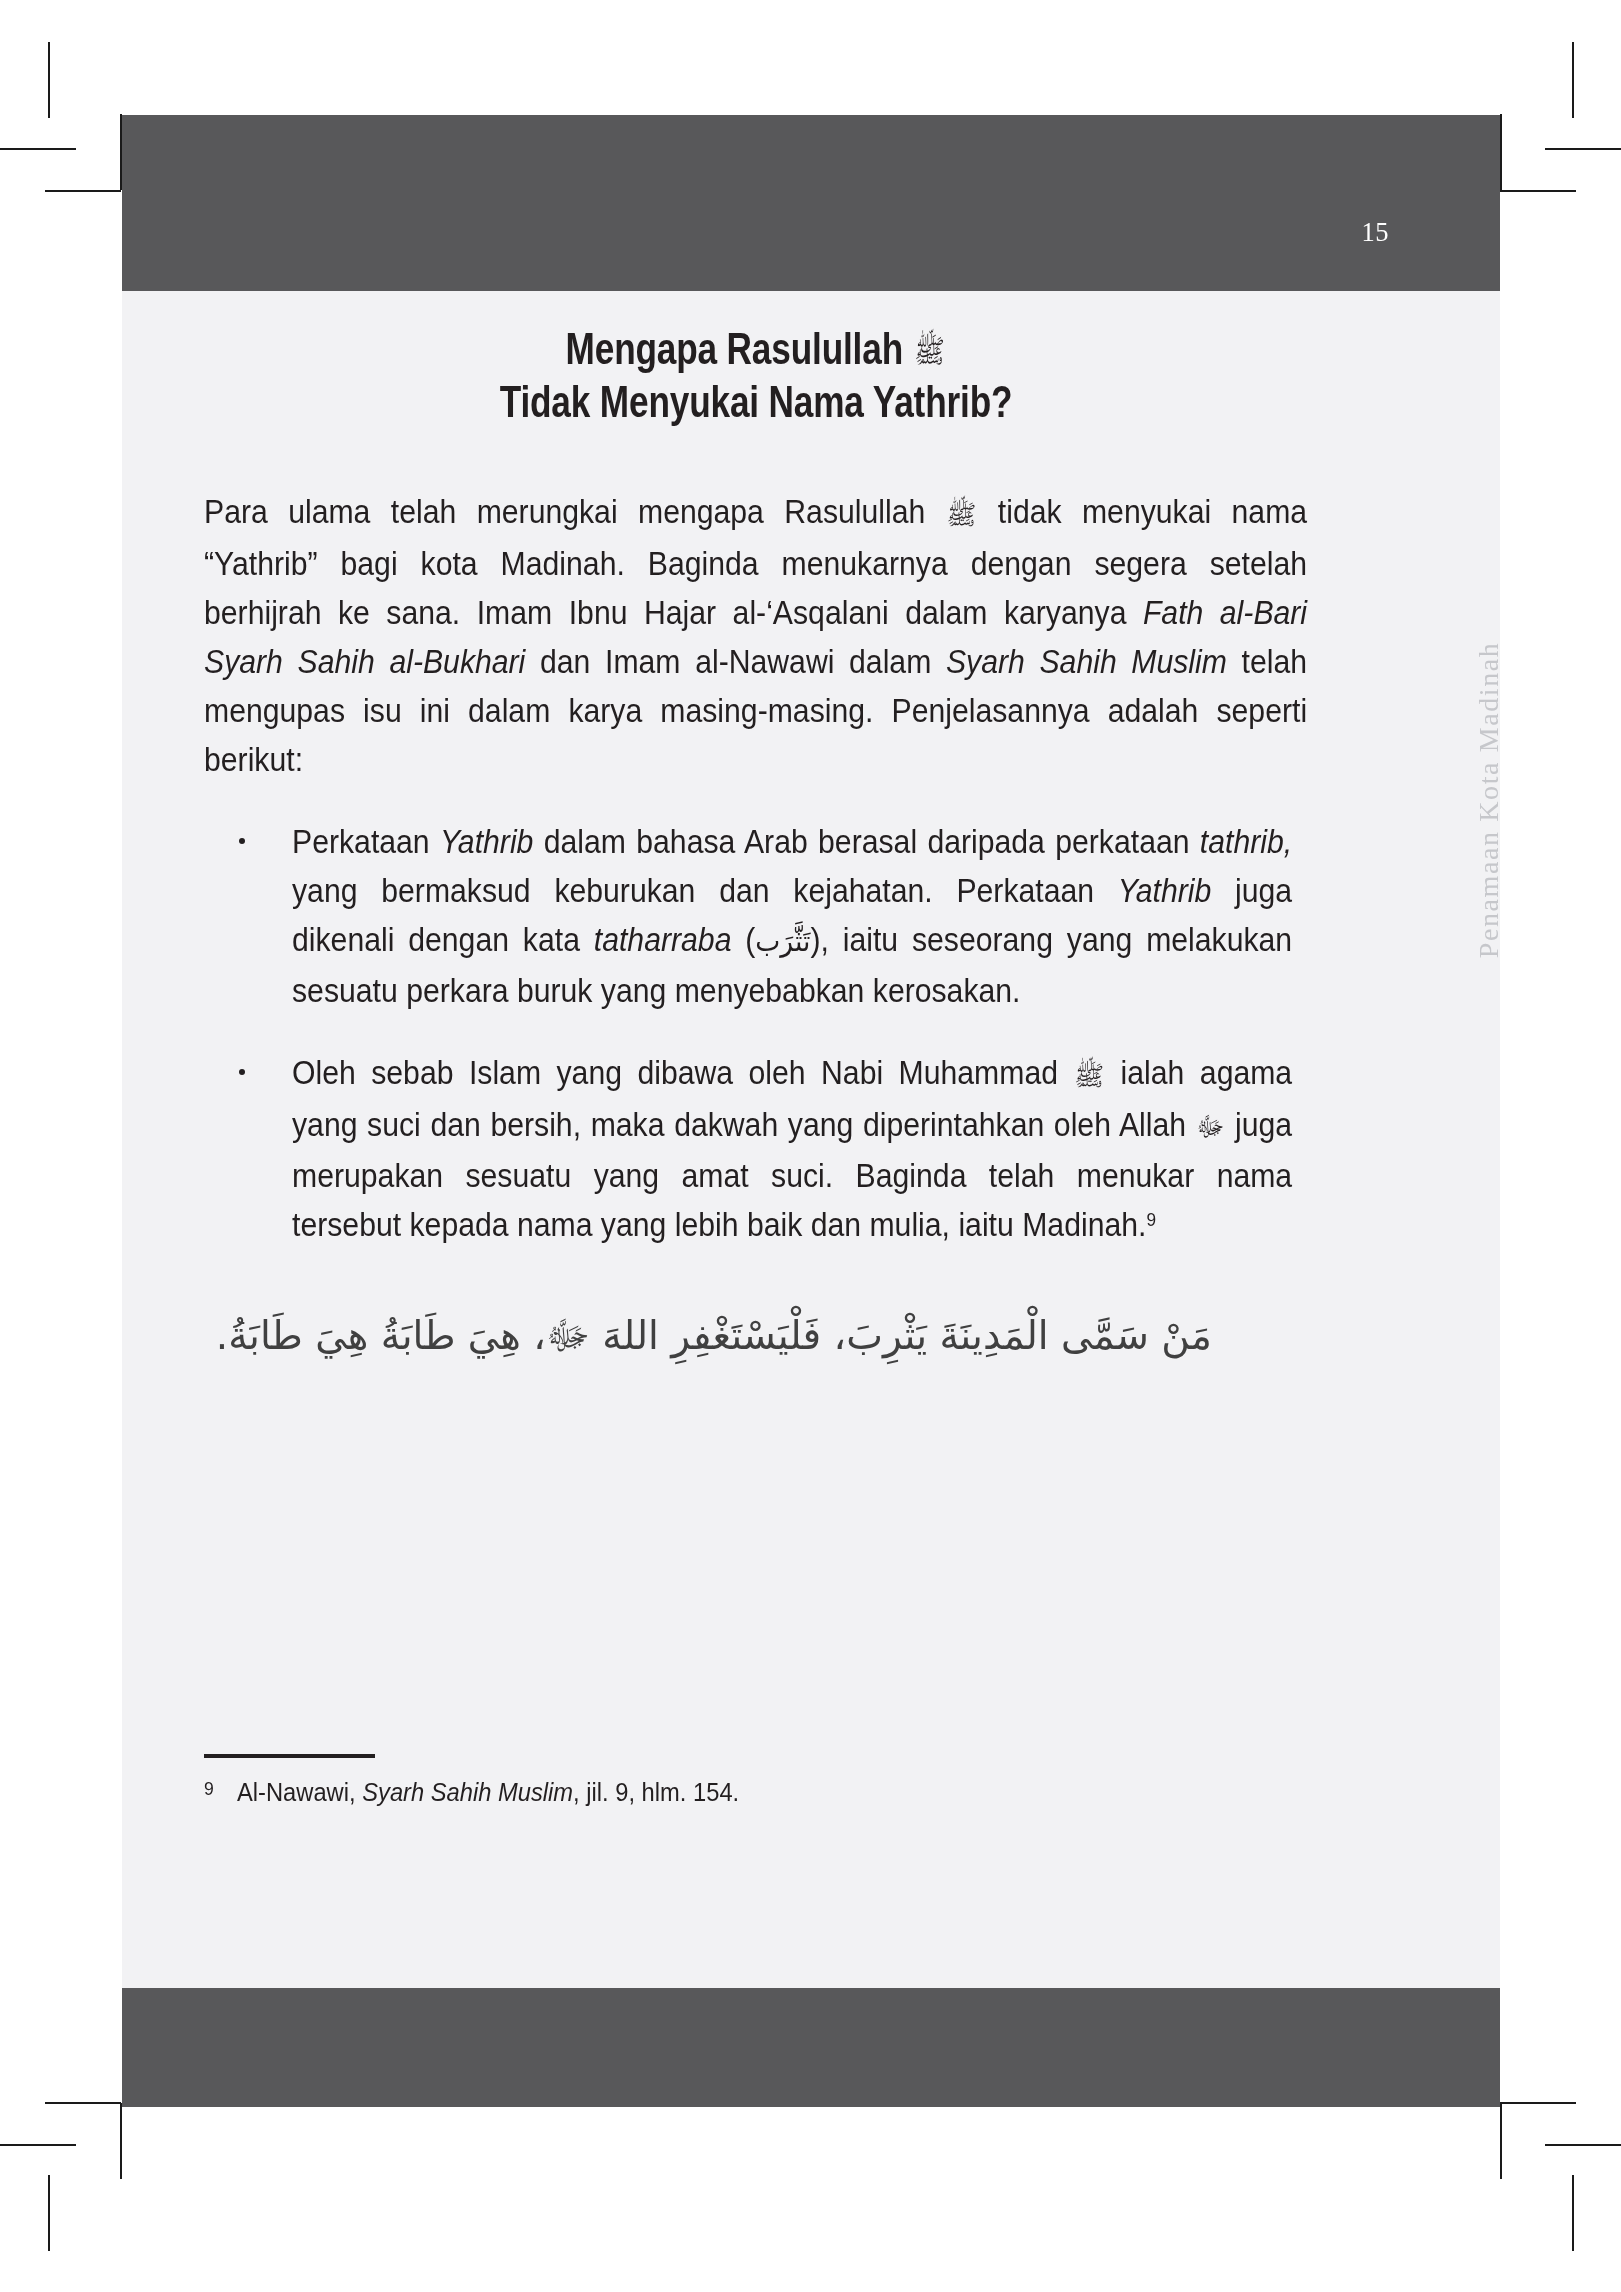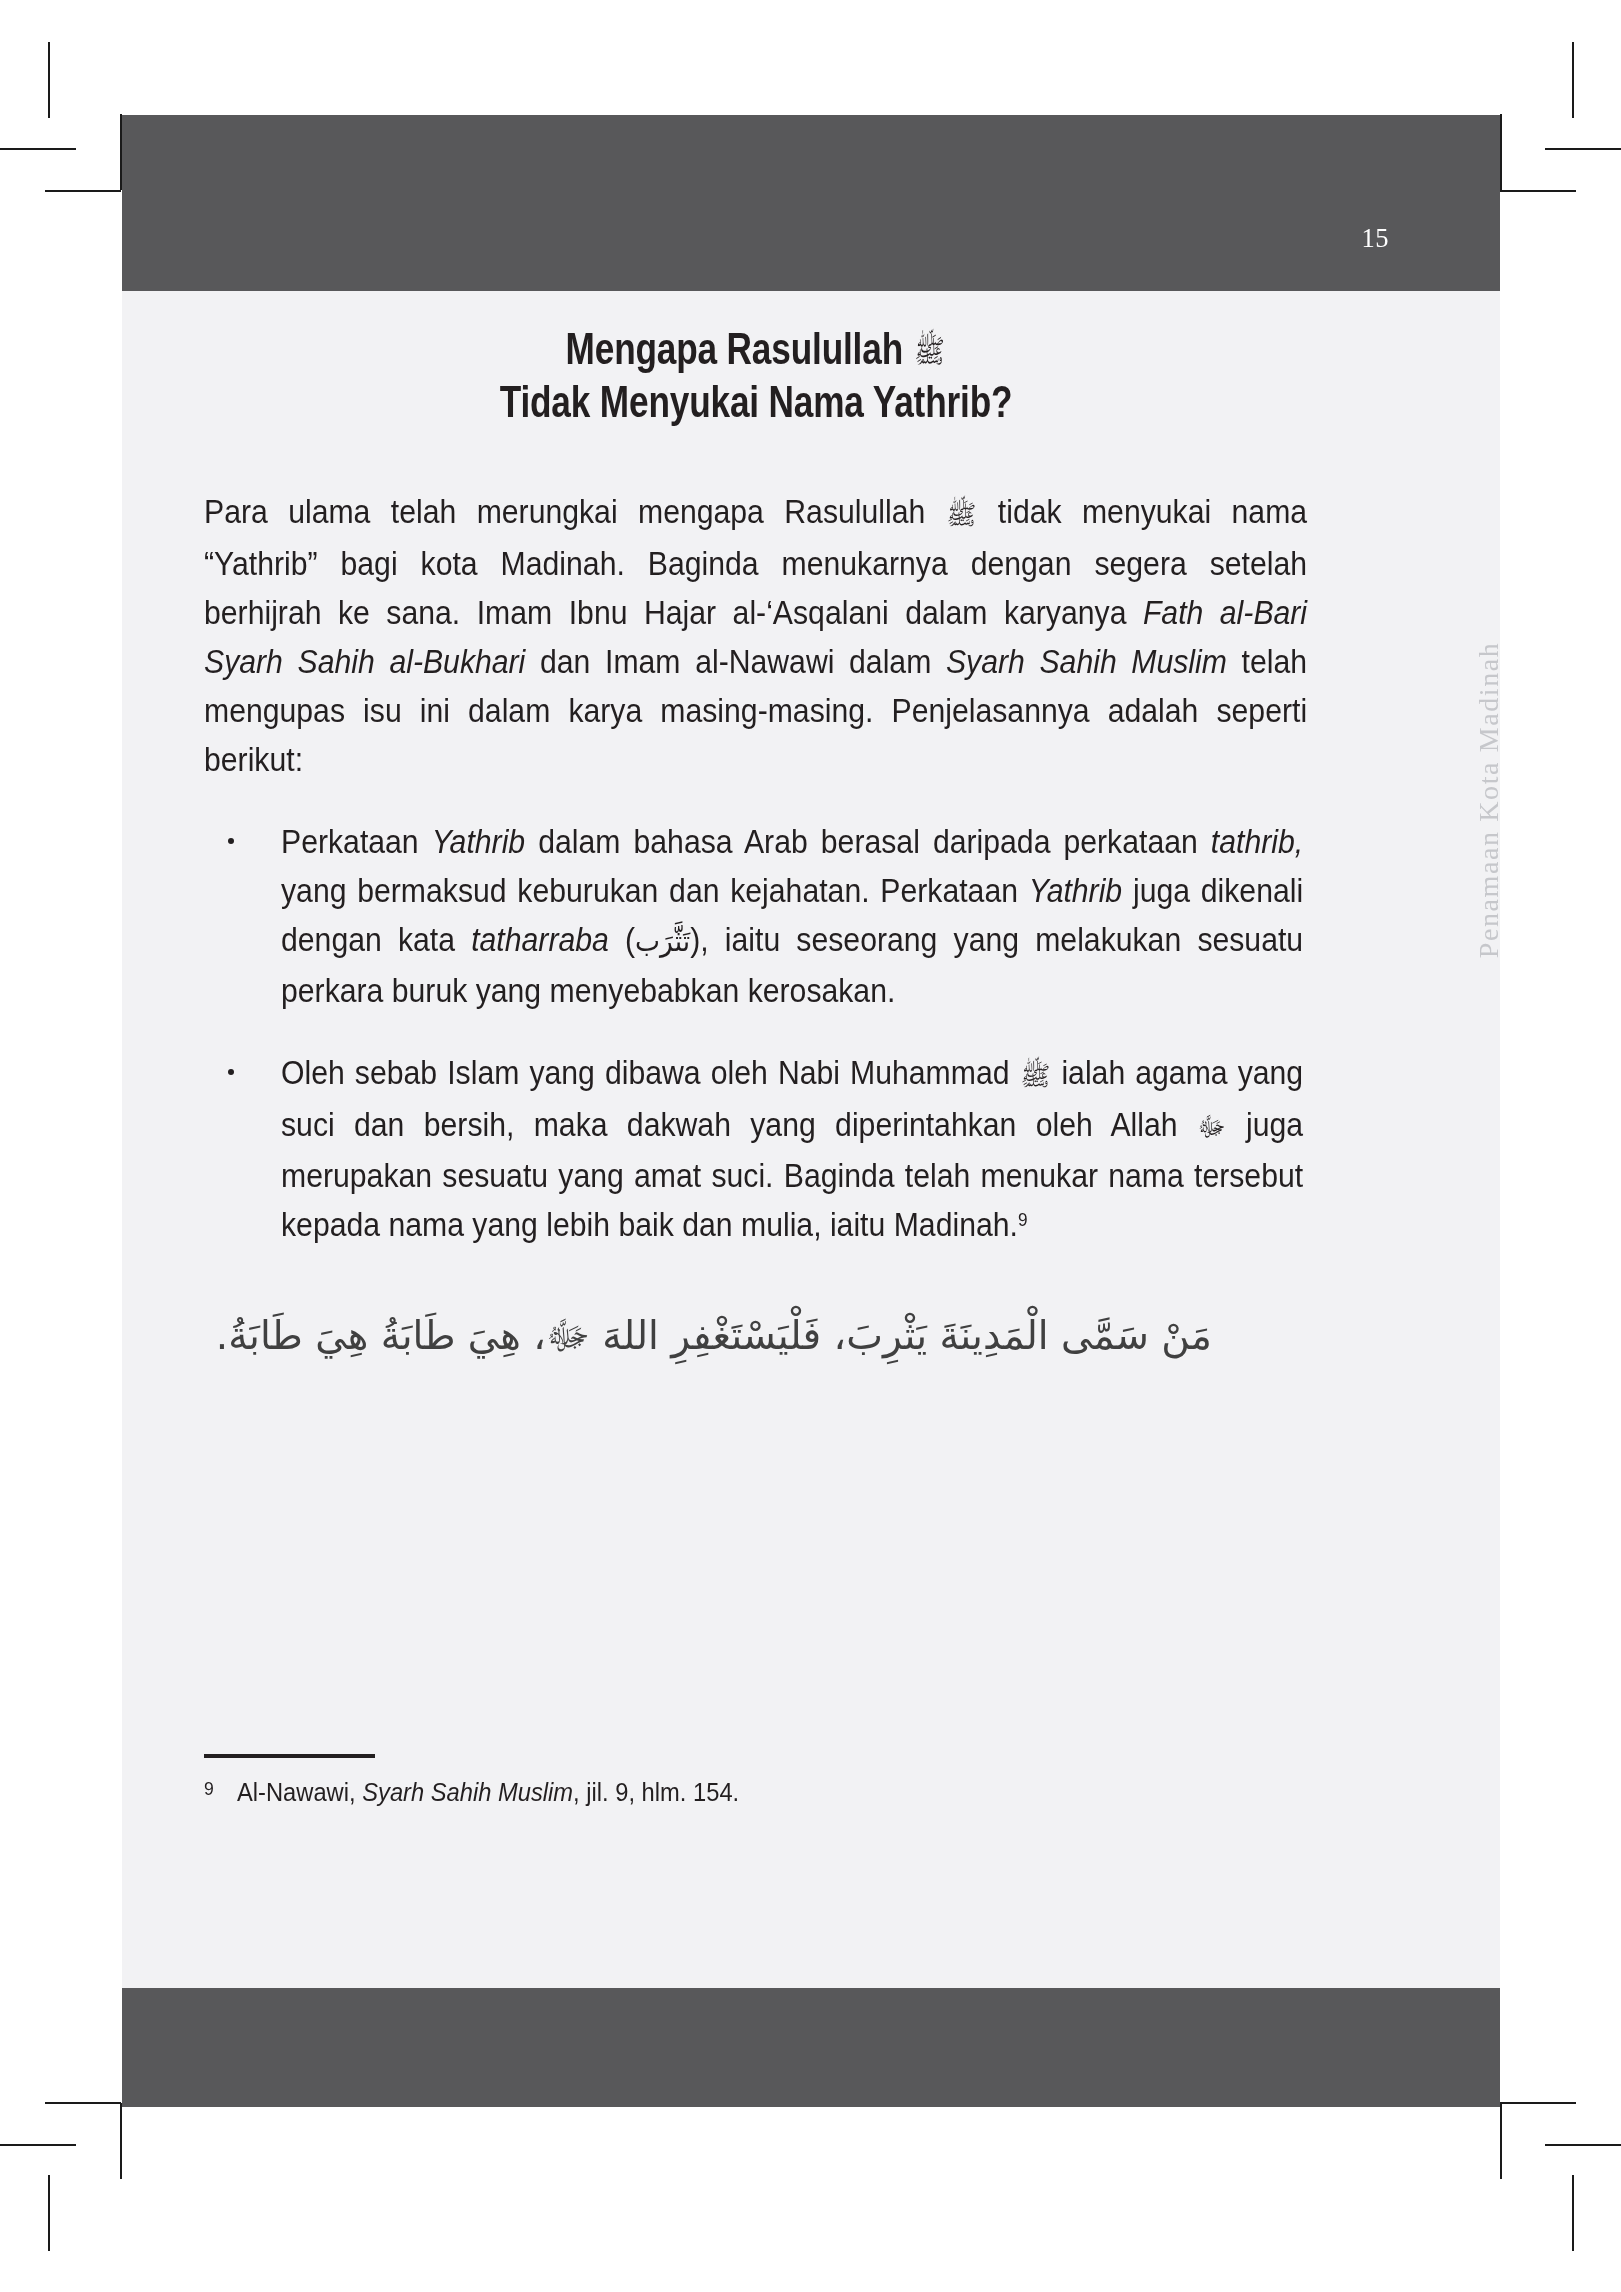--- a/index.html
+++ b/index.html
@@ -39,21 +39,21 @@
     left: 0;
     width: 100%;
     background: #58585a;
   }
   #band-top { top: 0; height: 176px; }
   #band-bottom { bottom: 0; height: 119px; }
 
   
   #page-number {
     position: absolute;
-    top: 110px;
+    top: 104px;
     right: 111px;
     color: #ffffff;
     font-family: "Liberation Serif", serif;
     font-size: 26.5px;
     letter-spacing: 0.5px;
     line-height: 1;
   }
 
   
   #running-head {
@@ -129,21 +129,21 @@
   }
   sup.fn-ref {
     font-size: 0.57em;
     vertical-align: 0.52em;
     line-height: 0;
   }
 
   
   #bullet-list {
     list-style: none;
-    margin: 4px;
+    margin: 15px;
     padding: 0;
   }
   #bullet-list li {
     position: relative;
     padding-left: 73px;
     margin-top: 33px;
   }
   #bullet-list li .bullet-dot {
     position: absolute;
     left: 19.6px;

